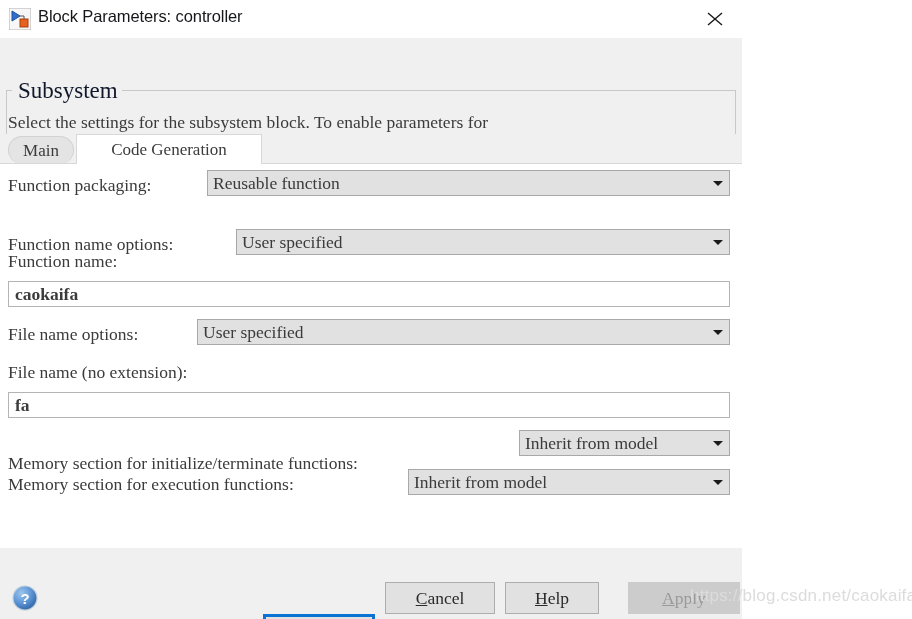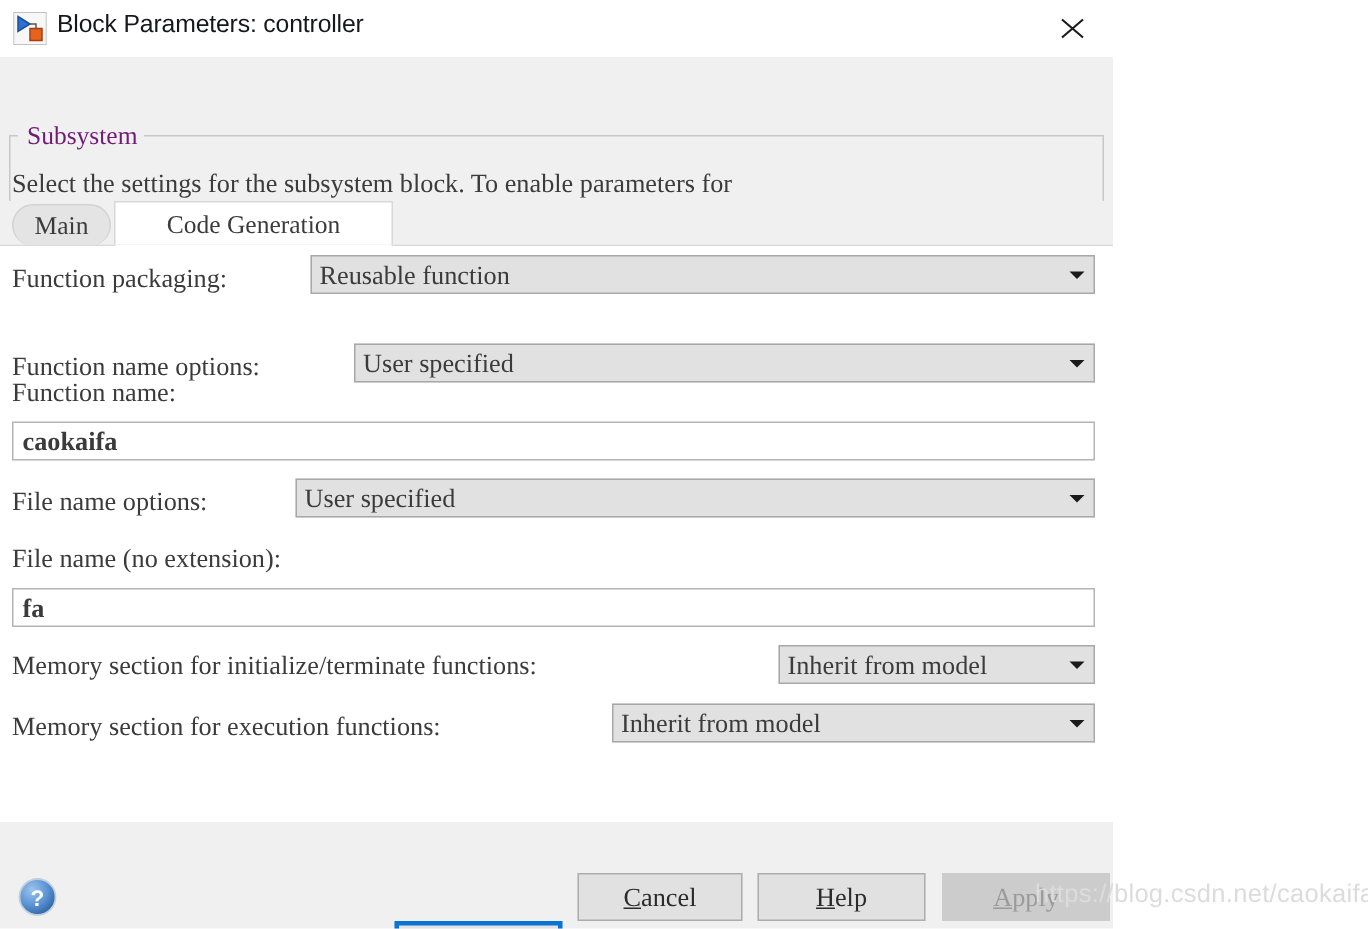--- a/index.html
+++ b/index.html
@@ -101,22 +101,22 @@
     left: 6px;
     top: 52px;
     width: 6px;
     height: 1px;
     background: #c8c8c8;
   }
   .group-label {
     position: absolute;
     left: 14px;
     top: 43px;
-    font-size: 17px;
-    color: #701a75;
+    font-size: 23px;
+    color: #0f172a;
     background: #f0f0f0;
     padding: 0 4px;
     line-height: 19px;
     white-space: nowrap;
   }
   .desc-text {
     position: absolute;
     left: 8px;
     top: 72px;
     width: 726px;
@@ -286,21 +286,21 @@
     border: 3px solid #0a73d4;
     line-height: 26px;
   }
   .btn.disabled {
     background: #cccccc;
     border: 1px solid #cccccc;
     color: #9a9a9a;
   }
   #btn-ok     { left: 263px; width: 112px; margin-top: 32px; }
   #btn-cancel { left: 385px; width: 110px; }
-  #btn-help   { left: 505px; width: 112px; }
+  #btn-help   { left: 505px; width: 94px; }
   #btn-apply  { left: 628px; width: 112px; }
 
   
   .watermark {
     position: absolute;
     left: 690px;
     top: 586px;
     font-family: "Liberation Sans", sans-serif;
     font-size: 17px;
     color: #dcdcdc;
@@ -390,21 +390,21 @@
       <div class="lbl" style="left:8px; top:2px;">File name (no extension):</div>
     </div>
 
     <div class="row" style="top:392px;">
       <div class="textfield" style="left:8px; top:0px; width:722px;">
         <div class="val">fa</div>
       </div>
     </div>
 
     <div class="row" style="top:430px;">
-      <div class="lbl" style="left:8px; top:0;">Memory section for initialize/terminate functions:</div>
+      <div class="lbl" style="left:8px; top:20px;">Memory section for initialize/terminate functions:</div>
       <div class="combo" style="left:519px; top:0px; width:211px;">
         <div class="val">Inherit from model</div>
         <div class="arrow"></div>
       </div>
     </div>
 
     <div class="row" style="top:469px;">
       <div class="lbl" style="left:8px; top:2px;">Memory section for execution functions:</div>
       <div class="combo" style="left:408px; top:0px; width:322px;">
         <div class="val">Inherit from model</div>

